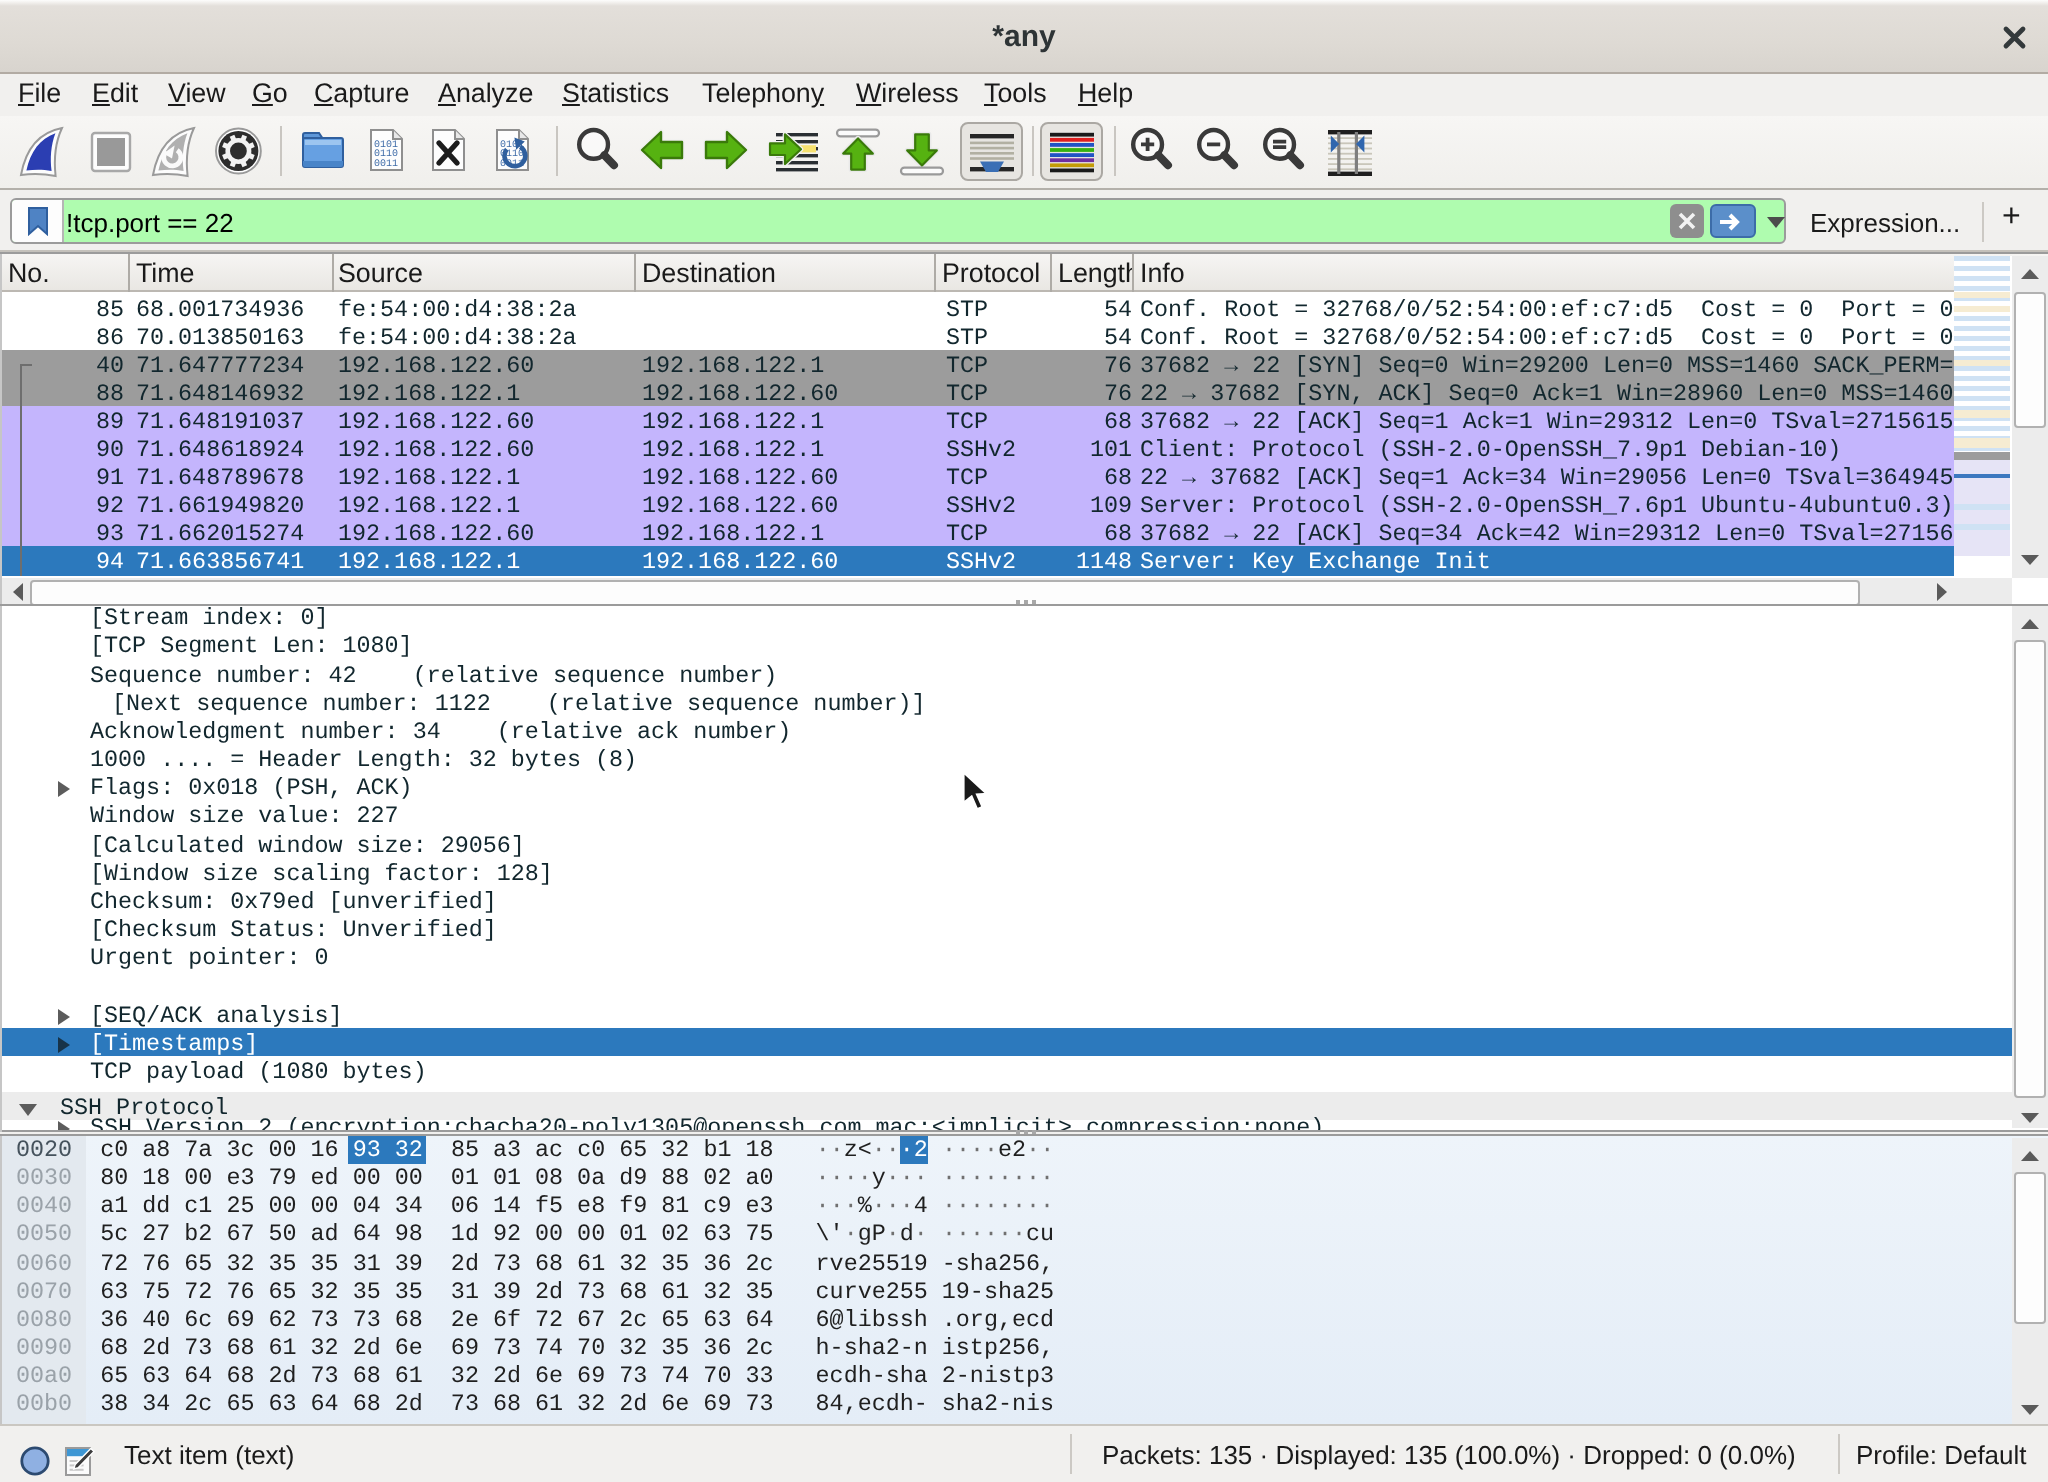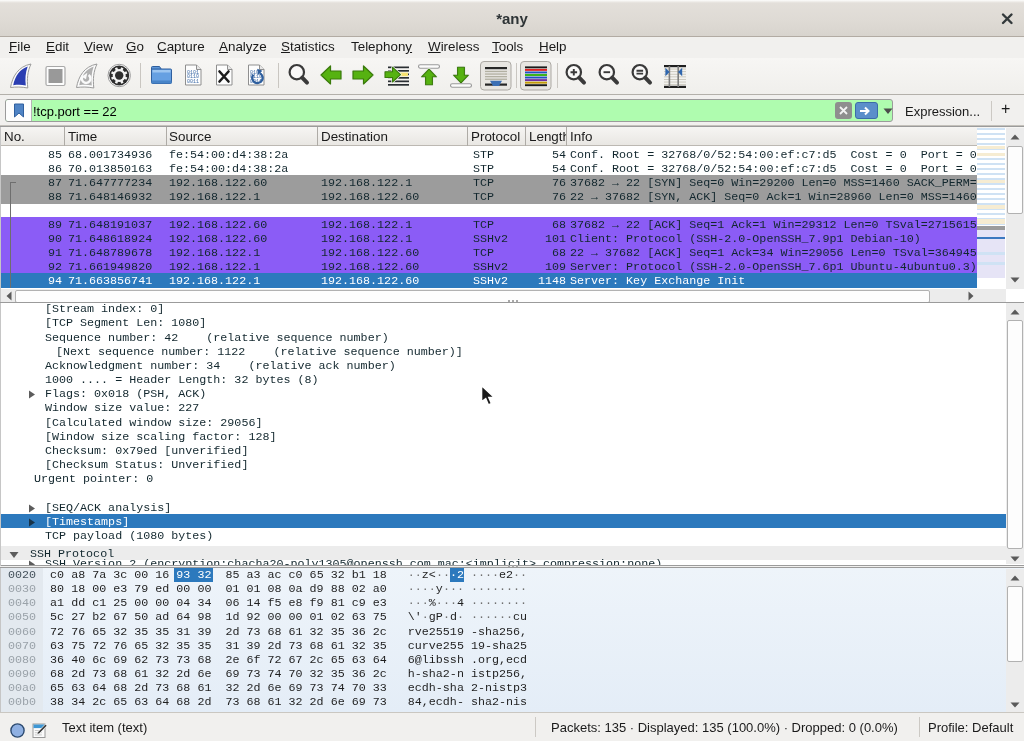--- a/index.html
+++ b/index.html
@@ -48,21 +48,21 @@
   .prow span { position:absolute; top:1px; white-space:pre; }
   .prow .c-no  { left:0px; width:62px; text-align:right; }
   .prow .c-time{ left:68px; }
   .prow .c-src { left:169px; }
   .prow .c-dst { left:321px; }
   .prow .c-pro { left:473px; }
   .prow .c-len { left:510px; width:56px; text-align:right; }
   .prow .c-info{ left:570px; width:407px; overflow:hidden; }
   .r-white { background:#fff; color:#12272e; }
   .r-gray  { background:#9c9c9c; color:#12272e; }
-  .r-lav   { background:#8b5cf6; color:#12272e;margin-top:14px; }
+  .r-lav   { background:#c4b5fd; color:#12272e; }
   .r-sel   { background:#2c79bd; color:#fff; }
 
   
   #minimap { position:absolute; left:977px; top:1px; width:29px; height:160px; background:#fff; overflow:hidden; }
 
   
   .sbtrack { background:#ececec; }
   .sbthumb { background:#fdfdfd; border:1px solid #b1b1b1; border-radius:2px; }
   .arrowbox { position:absolute; display:flex; align-items:center; justify-content:center; }
 
@@ -318,21 +318,21 @@
     <div class="prow r-white mono" style="top:33.6px;">
         <span class="c-no">86</span>
         <span class="c-time">70.013850163</span>
         <span class="c-src">fe:54:00:d4:38:2a</span>
         <span class="c-dst"></span>
         <span class="c-pro">STP</span>
         <span class="c-len">54</span>
         <span class="c-info">Conf. Root = 32768/0/52:54:00:ef:c7:d5  Cost = 0  Port = 0x8001</span>
       </div>
     <div class="prow r-gray mono" style="top:47.7px;">
-        <span class="c-no">87</span>
+        <span class="c-no">40</span>
         <span class="c-time">71.647777234</span>
         <span class="c-src">192.168.122.60</span>
         <span class="c-dst">192.168.122.1</span>
         <span class="c-pro">TCP</span>
         <span class="c-len">76</span>
         <span class="c-info">37682 → 22 [SYN] Seq=0 Win=29200 Len=0 MSS=1460 SACK_PERM=1 TSval=271561525 TSecr=0 WS=128</span>
       </div>
     <div class="prow r-gray mono" style="top:61.8px;padding-left:20px;">
         <span class="c-no">88</span>
         <span class="c-time">71.648146932</span>
@@ -448,21 +448,21 @@
   <div class="dline" style="top:54.7px;"><span class="txt" style="left:45px;">Acknowledgment number: 34    (relative ack number)</span></div>
   <div class="dline" style="top:68.8px;"><span class="txt" style="left:45px;">1000 .... = Header Length: 32 bytes (8)</span></div>
   <div class="dline" style="top:83.0px;"><svg class="dtri" style="left:28px; top:4.3px;" width="8" height="9">
         <path d="M1,0.5 L7,4.5 L1,8.5 z" fill="#5c5c5c"></path>
       </svg><span class="txt" style="left:45px;">Flags: 0x018 (PSH, ACK)</span></div>
   <div class="dline" style="top:97.2px;"><span class="txt" style="left:45px;">Window size value: 227</span></div>
   <div class="dline" style="top:111.4px;"><span class="txt" style="left:45px;">[Calculated window size: 29056]</span></div>
   <div class="dline" style="top:125.5px;"><span class="txt" style="left:45px;">[Window size scaling factor: 128]</span></div>
   <div class="dline" style="top:139.7px;"><span class="txt" style="left:45px;">Checksum: 0x79ed [unverified]</span></div>
   <div class="dline" style="top:153.9px;"><span class="txt" style="left:45px;">[Checksum Status: Unverified]</span></div>
-  <div class="dline" style="top:168.0px;"><span class="txt" style="left:34px;">Urgent pointer: 0</span></div>
+  <div class="dline" style="top:168.0px;"><span class="txt" style="left:45px;">Urgent pointer: 0</span></div>
   <div class="dline" style="top:196.4px;"><svg class="dtri" style="left:28px; top:4.3px;" width="8" height="9">
         <path d="M1,0.5 L7,4.5 L1,8.5 z" fill="#5c5c5c"></path>
       </svg><span class="txt" style="left:45px;">[SEQ/ACK analysis]</span></div>
   <div class="dline" style="top:210.5px; background:#2c79bd; color:#fff;"><svg class="dtri" style="left:28px; top:4.3px;" width="8" height="9">
         <path d="M1,0.5 L7,4.5 L1,8.5 z" fill="#173349"></path>
       </svg><span class="txt" style="left:45px;">[Timestamps]</span></div>
   <div class="dline" style="top:224.7px;"><span class="txt" style="left:45px;">TCP payload (1080 bytes)</span></div>
   <div class="dline" style="top:243px; background:#ececec;"><svg class="dtri" style="left:9px; top:5.3px;" width="10" height="8">
         <path d="M0.5,1 L9.5,1 L5,7 z" fill="#5c5c5c"></path>
       </svg><span class="txt" style="left:30px;">SSH Protocol</span></div>

